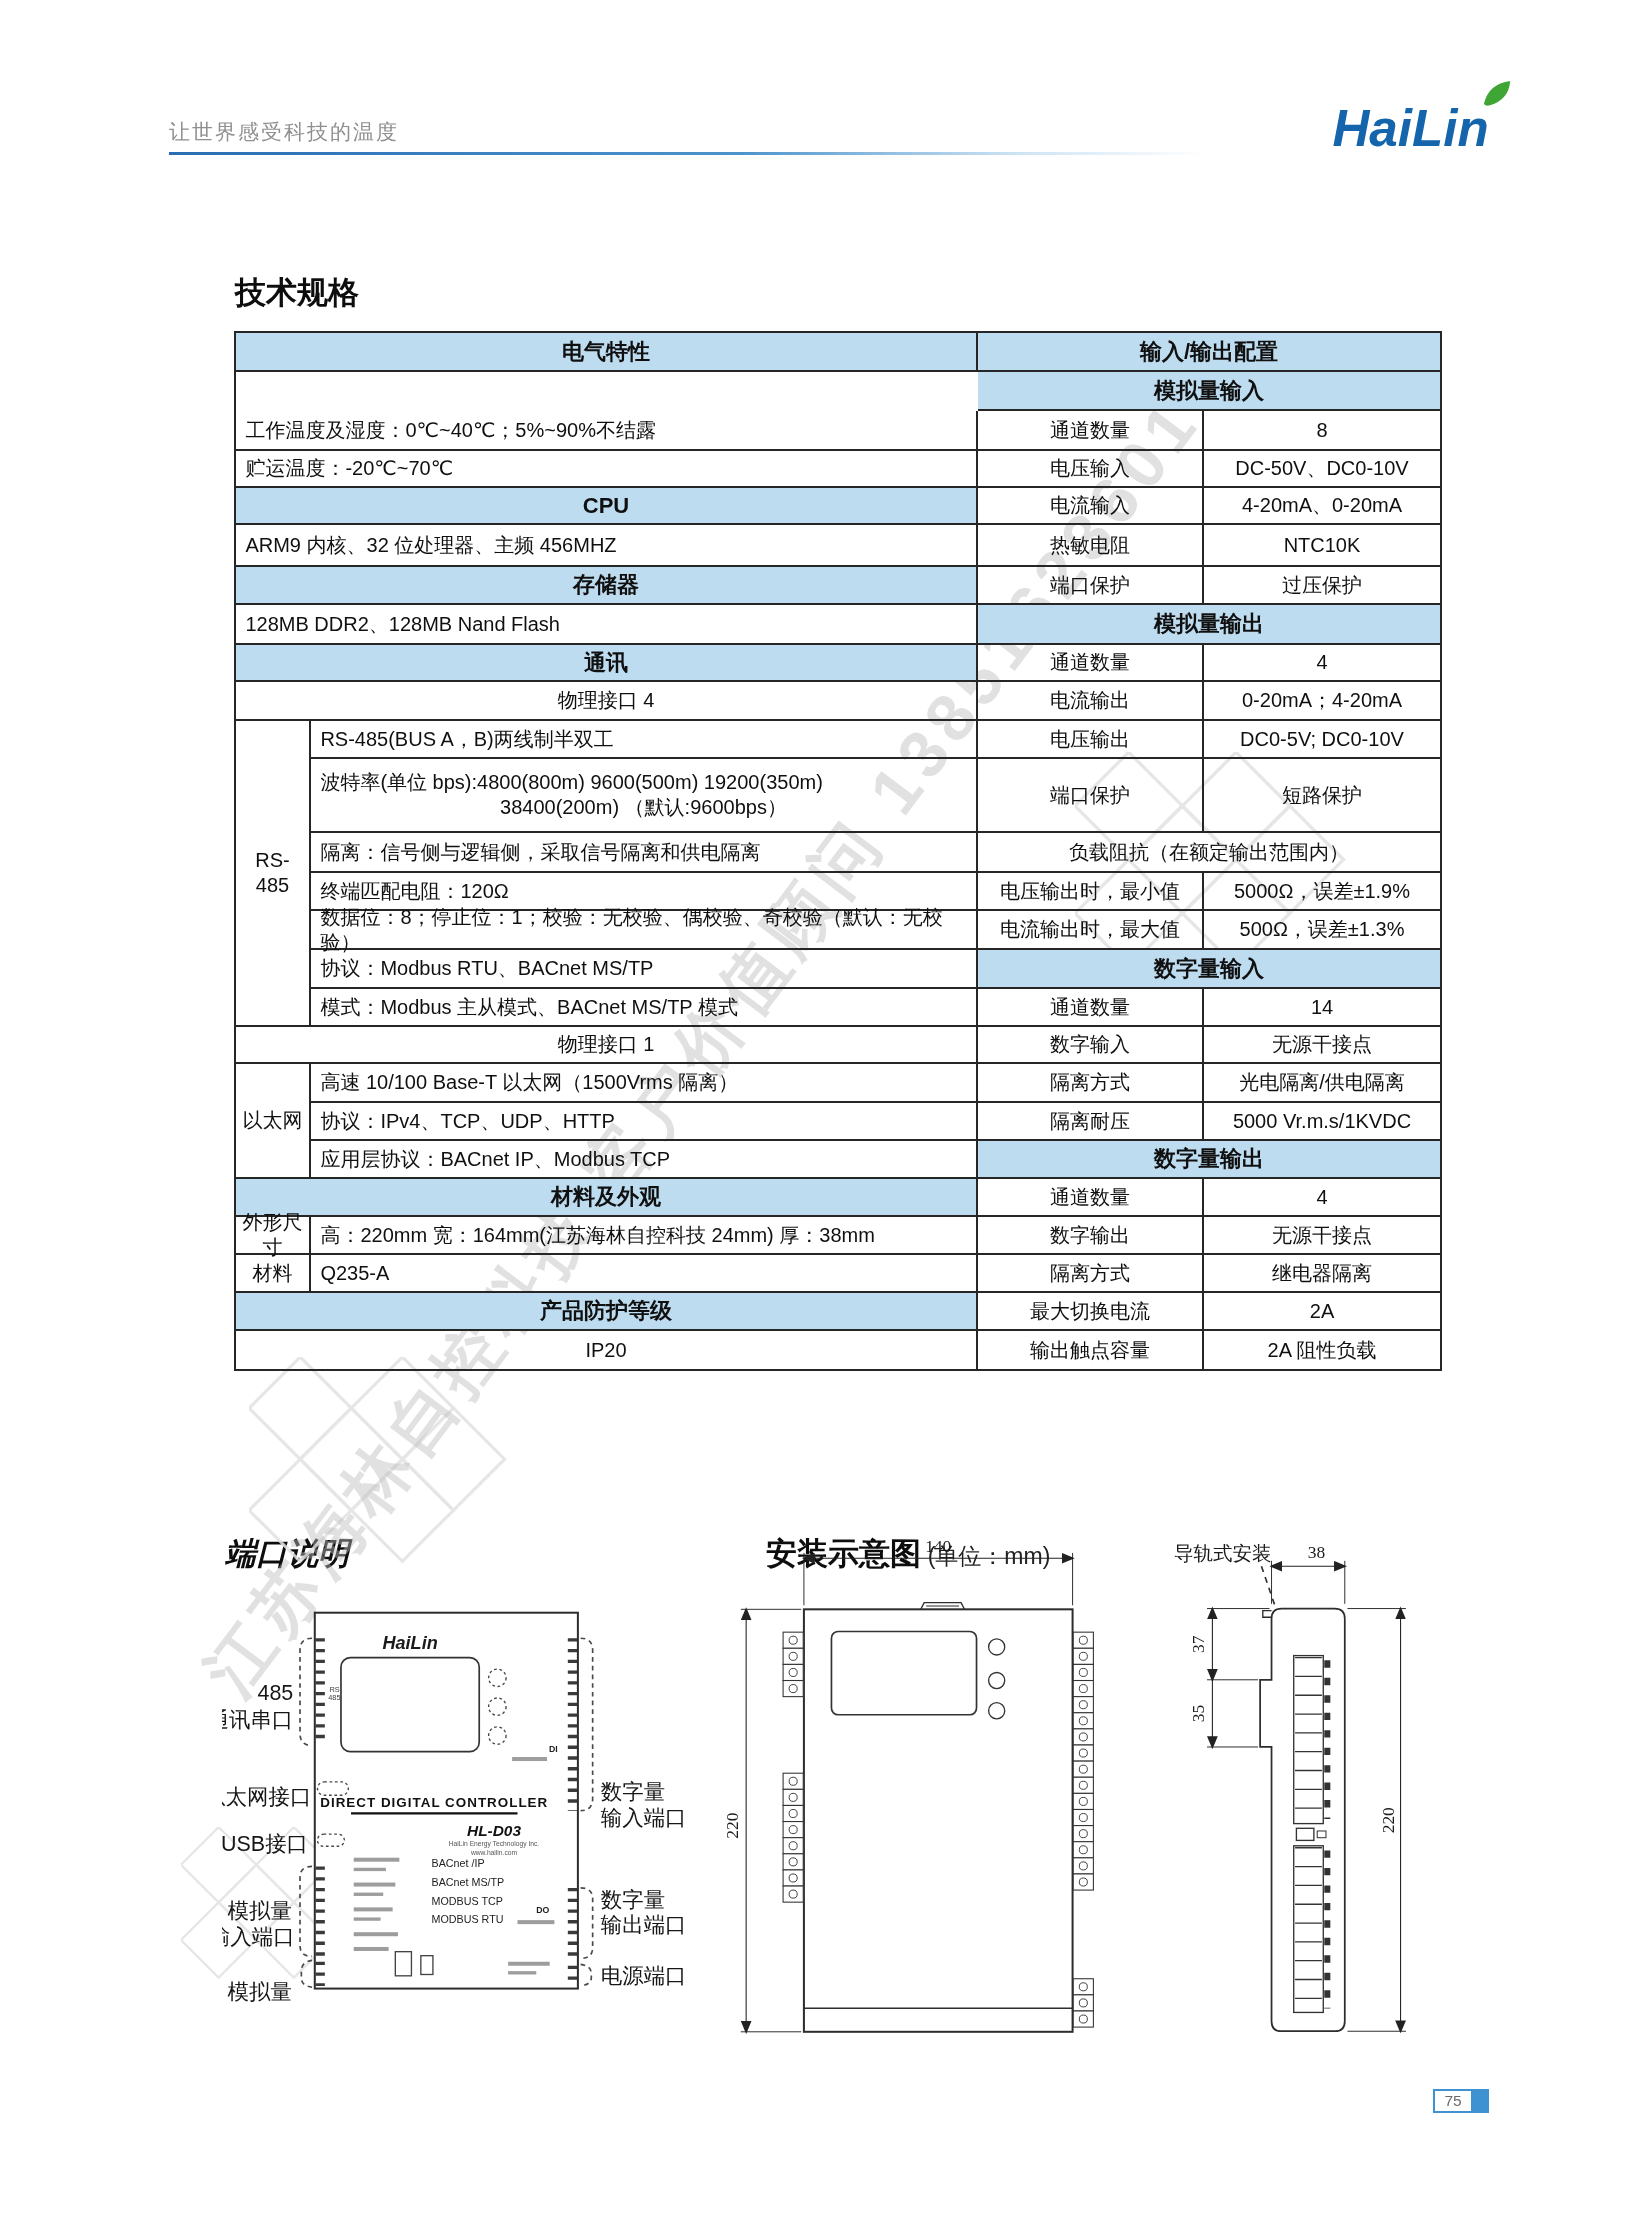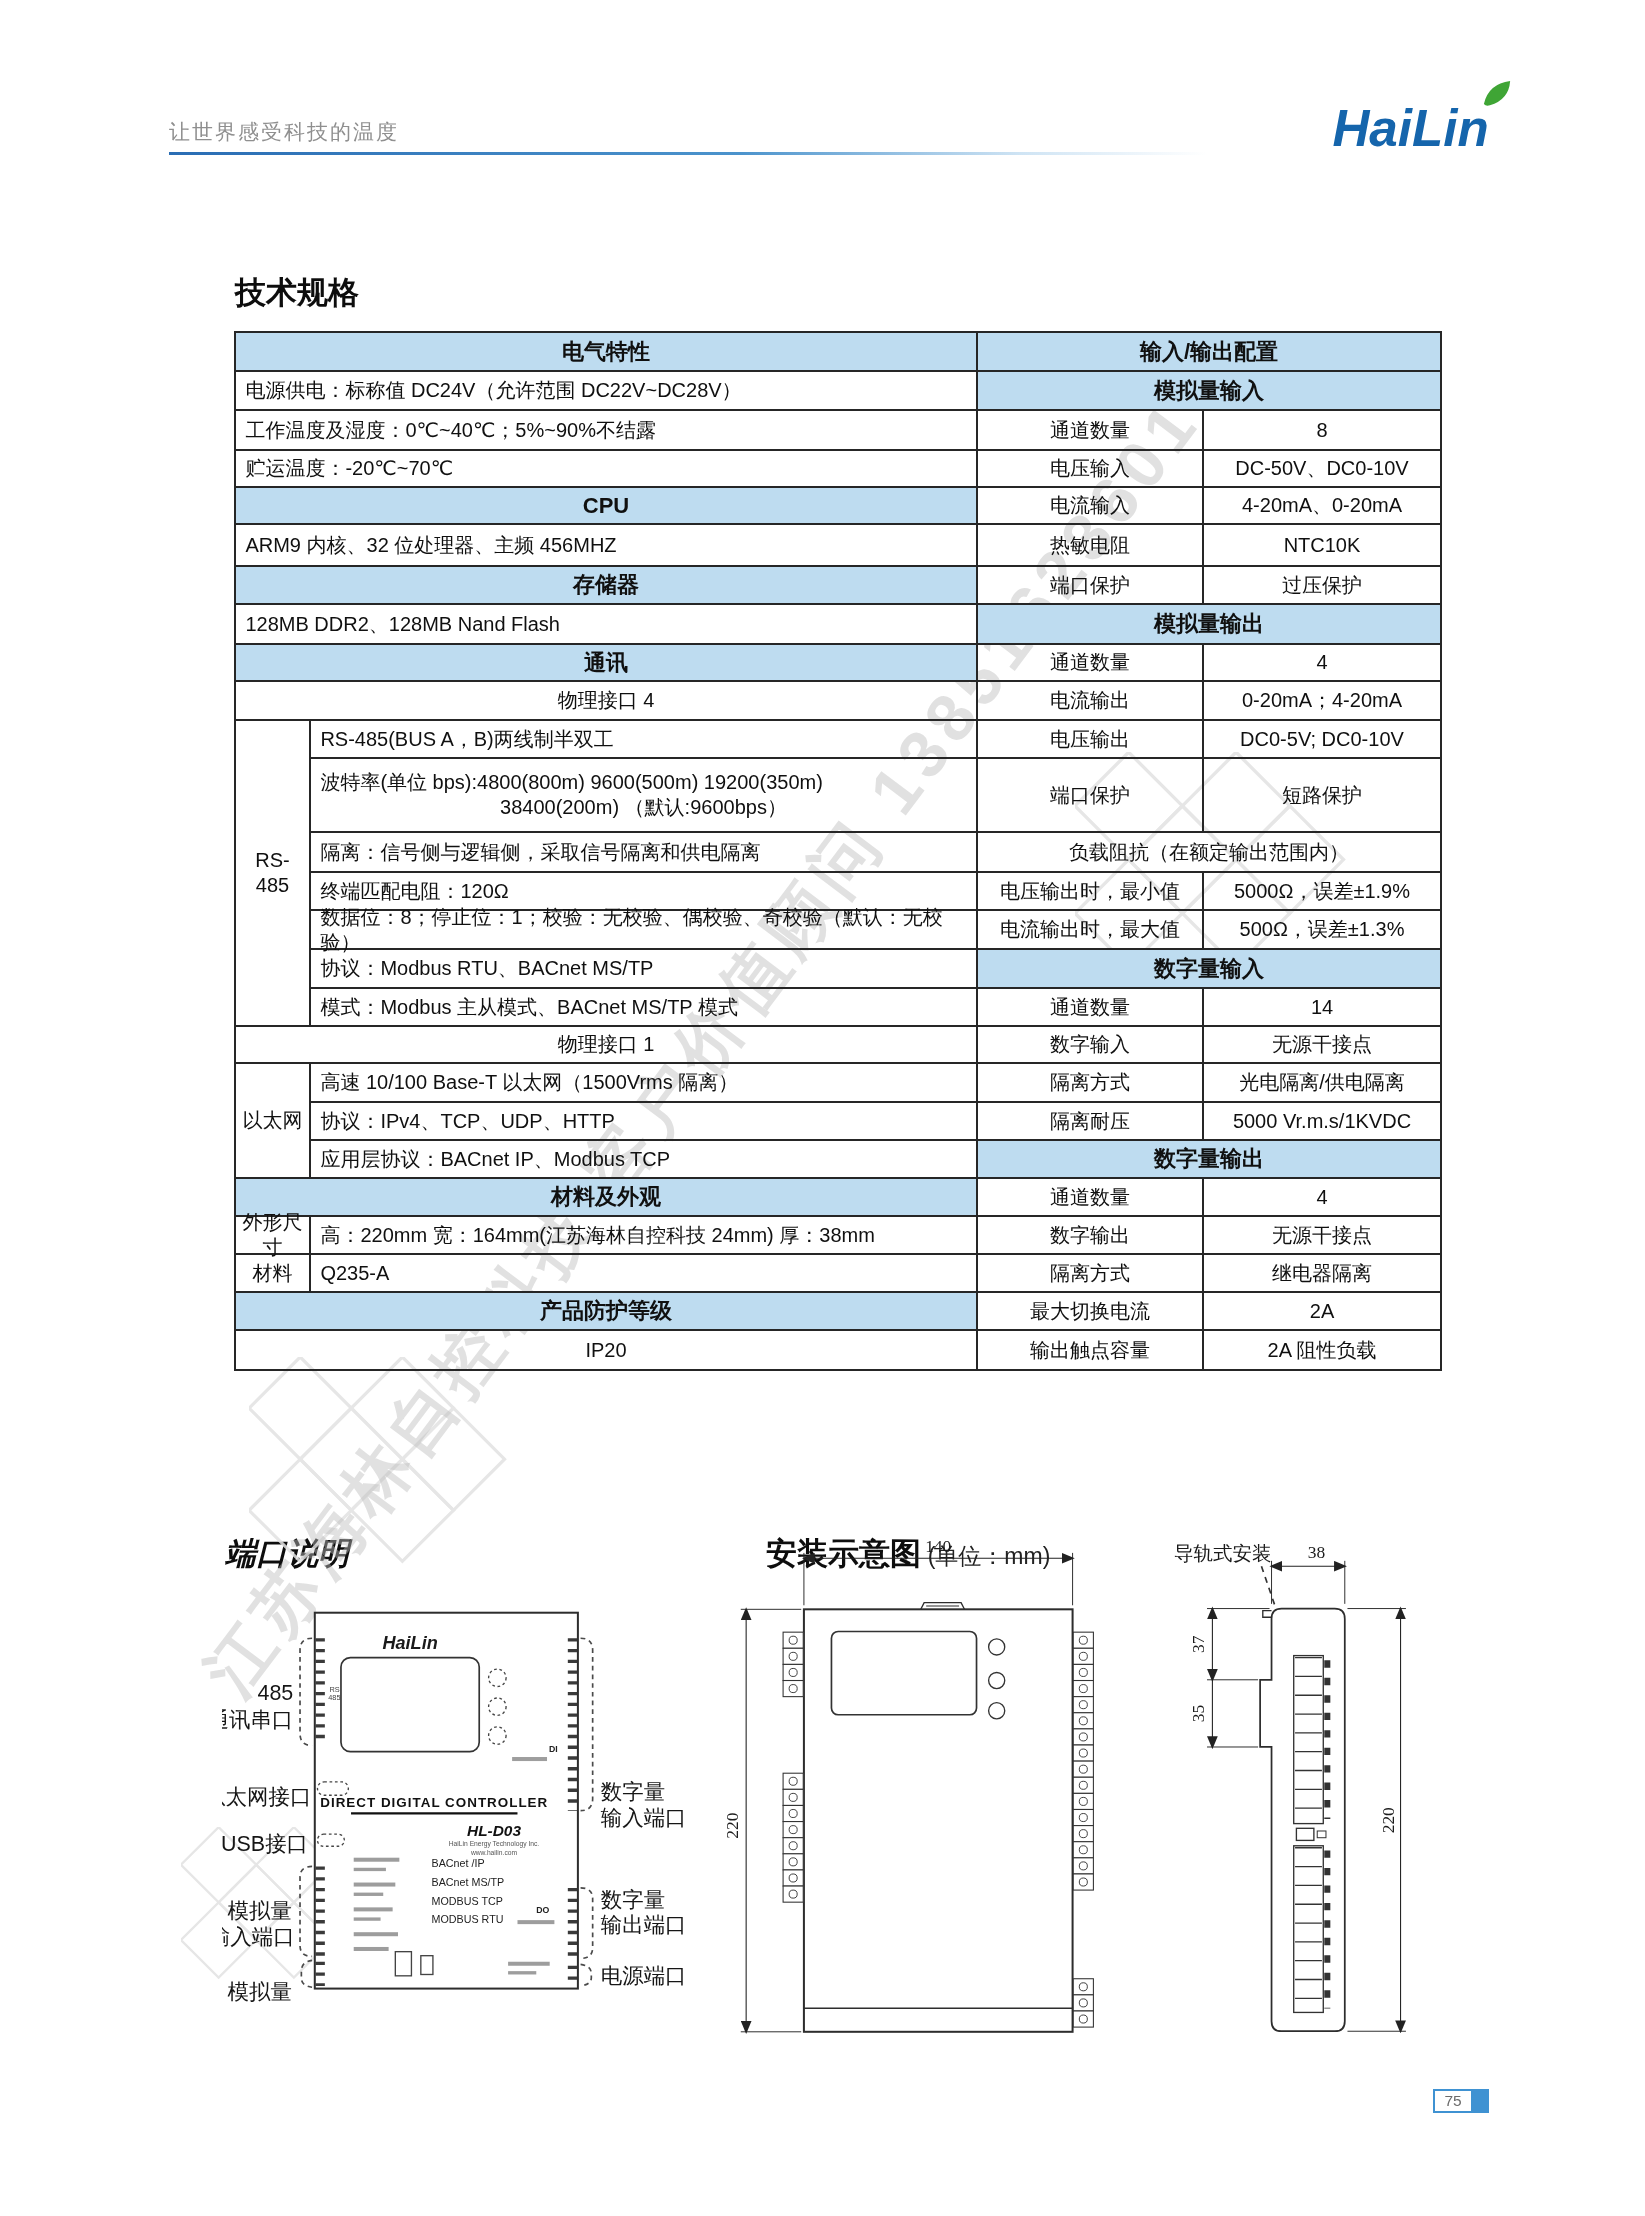--- a/index.html
+++ b/index.html
@@ -72,21 +72,20 @@
   <svg class="logo" viewBox="0 0 300 120">
     <text x="8" y="96" font-size="76" font-weight="bold" font-style="italic" fill="#1565ac">HaiLin</text>
     <path d="M233 34 Q240 4 272 0 Q270 28 242 36 Q236 38 233 34 Z" fill="#3fa535"></path>
   </svg>
 
   <div class="sec-title" style="left:235px;top:277px;">技术规格</div>
 
   <div class="spec-grid">
 
     <div class="c b vr" style="grid-area:1/1/2/3">电气特性</div>
-    <div class="c vr" style="grid-area:2/1/3/3">电源供电：标称值 DC24V（允许范围 DC22V~DC28V）</div>
     <div class="c vr" style="grid-area:3/1/4/3">工作温度及湿度：0℃~40℃；5%~90%不结露</div>
     <div class="c vr" style="grid-area:4/1/5/3">贮运温度：-20℃~70℃</div>
     <div class="c b vr" style="grid-area:5/1/6/3">CPU</div>
     <div class="c vr" style="grid-area:6/1/7/3">ARM9 内核、32 位处理器、主频 456MHZ</div>
     <div class="c b vr" style="grid-area:7/1/8/3">存储器</div>
     <div class="c vr" style="grid-area:8/1/9/3">128MB DDR2、128MB Nand Flash</div>
     <div class="c b vr" style="grid-area:9/1/10/3">通讯</div>
     <div class="c ctr vr" style="grid-area:10/1/11/3">物理接口 4</div>
     <div class="c ctr vr" style="grid-area:11/1/18/2">RS-485</div>
     <div class="c vr" style="grid-area:11/2/12/3">RS-485(BUS A，B)两线制半双工</div>

